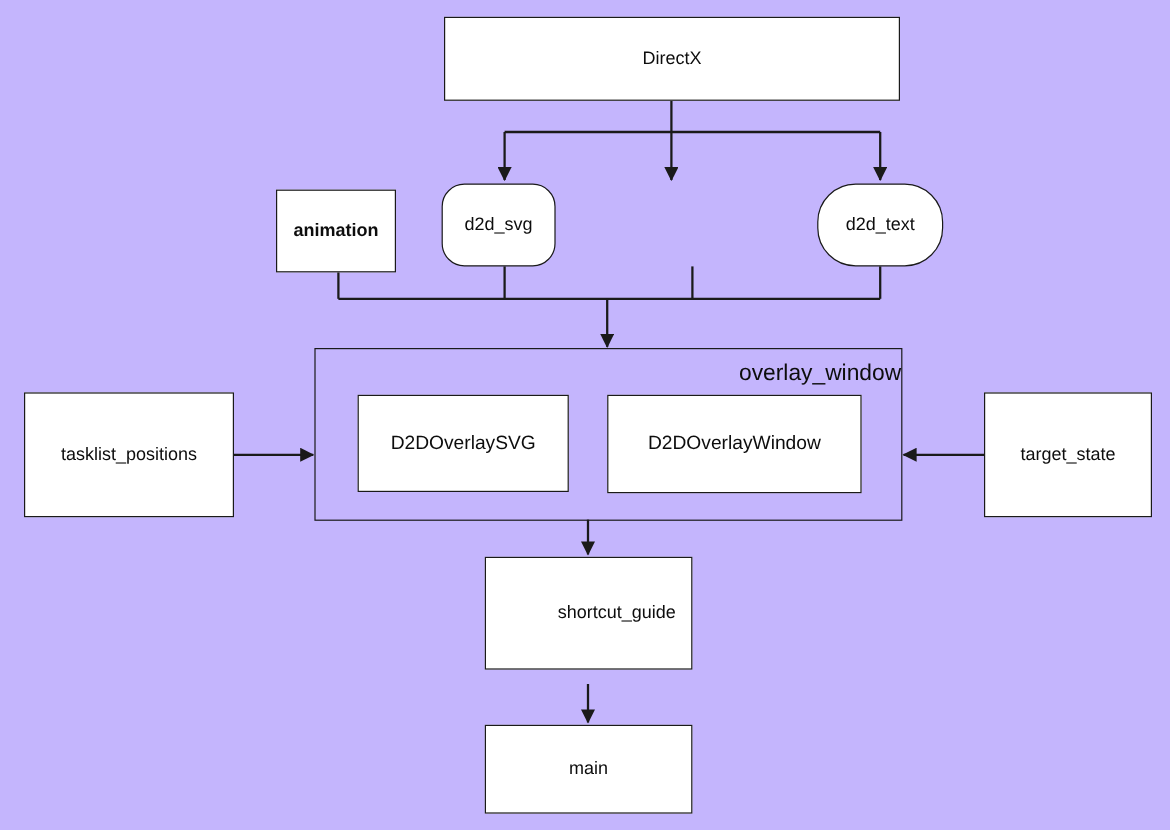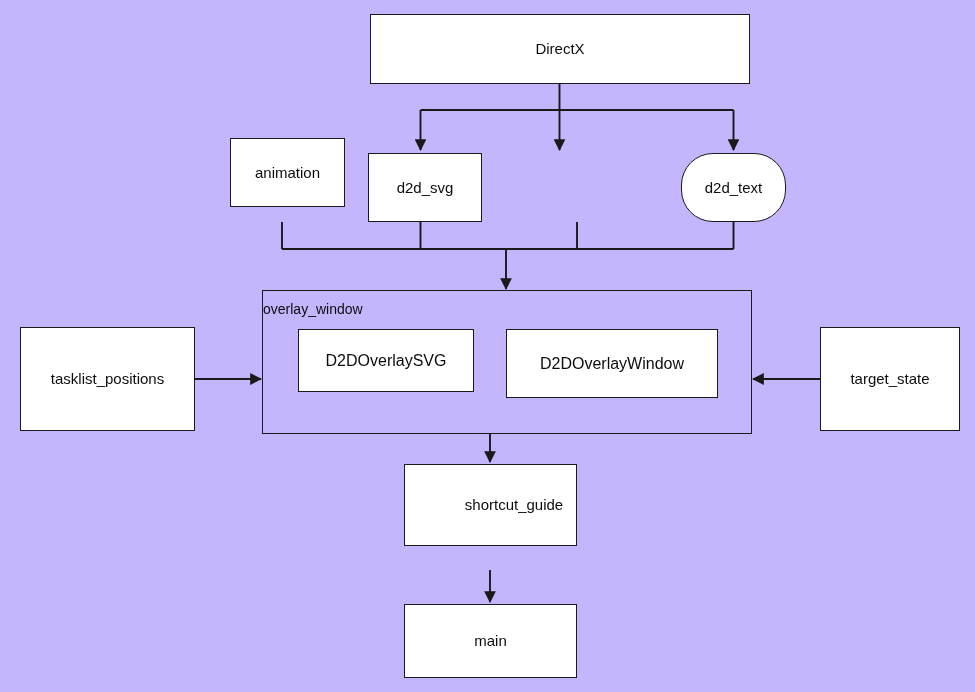--- a/index.html
+++ b/index.html
@@ -50,22 +50,22 @@
     box-sizing: border-box;
     background: transparent;
     border: 1.6px solid #1a1a1a;
     z-index: 1;
   }
   .group-title {
     position: absolute;
     left: 0;
     right: 0;
     top: 10px;
-    text-align: left;
-    font-size: 14px;
+    text-align: right;
+    font-size: 19px;
     color: #0d0d0d;
     white-space: nowrap;
   }
   .inner-node {
     font-size: 16px;
   }
 </style>
 </head>
 <body>
 
@@ -106,54 +106,54 @@
       <path d="M 490 433 L 490 462" marker-end="url(#arrowhead)"></path>
 
       <path d="M 490 570 L 490 602" marker-end="url(#arrowhead)"></path>
     </g>
   </svg>
 
   <div class="node" style="left:370px; top:14px; width:380px; height:70px;">
     <span class="node-label">DirectX</span>
   </div>
 
-  <div class="node" style="left:230px; top:138px; width:115px; height:69px;">
+  <div class="node" style="left:230px; top:158px; width:100px; height:69px;font-weight:bold;">
     <span class="node-label">animation</span>
   </div>
 
-  <div class="node" style="left:368px; top:153px; width:114px; height:69px;">
+  <div class="node" style="left:368px; top:153px; width:95px; height:69px;border-radius:19px;">
     <span class="node-label">d2d_svg</span>
   </div>
 
 
   <div class="node" style="left:681px; top:153px; width:105px; height:69px;border-radius:32px;">
     <span class="node-label">d2d_text</span>
   </div>
 
   <div class="group-node" style="left:262px; top:290px; width:490px; height:144px;">
     <div class="group-title">overlay_window</div>
   </div>
 
-  <div class="node inner-node" style="left:298px; top:329px; width:176px; height:63px;">
+  <div class="node inner-node" style="left:298px; top:329px; width:176px; height:81px;">
     <span class="node-label">D2DOverlaySVG</span>
   </div>
 
-  <div class="node inner-node" style="left:506px; top:329px; width:212px; height:69px;">
+  <div class="node inner-node" style="left:506px; top:329px; width:212px; height:82px;">
     <span class="node-label">D2DOverlayWindow</span>
   </div>
 
   <div class="node" style="left:20px; top:327px; width:175px; height:104px;">
     <span class="node-label">tasklist_positions</span>
   </div>
 
   <div class="node" style="left:820px; top:327px; width:140px; height:104px;text-align:right;">
     <span class="node-label">target_state</span>
   </div>
 
-  <div class="node" style="left:404px; top:464px; width:173px; height:82px;padding-left:47px;">
+  <div class="node" style="left:404px; top:464px; width:173px; height:94px;padding-left:47px;">
     <span class="node-label">shortcut_guide</span>
   </div>
 
   <div class="node" style="left:404px; top:604px; width:173px; height:74px;">
     <span class="node-label">main</span>
   </div>
 
 </div>
 
 </body></html>

